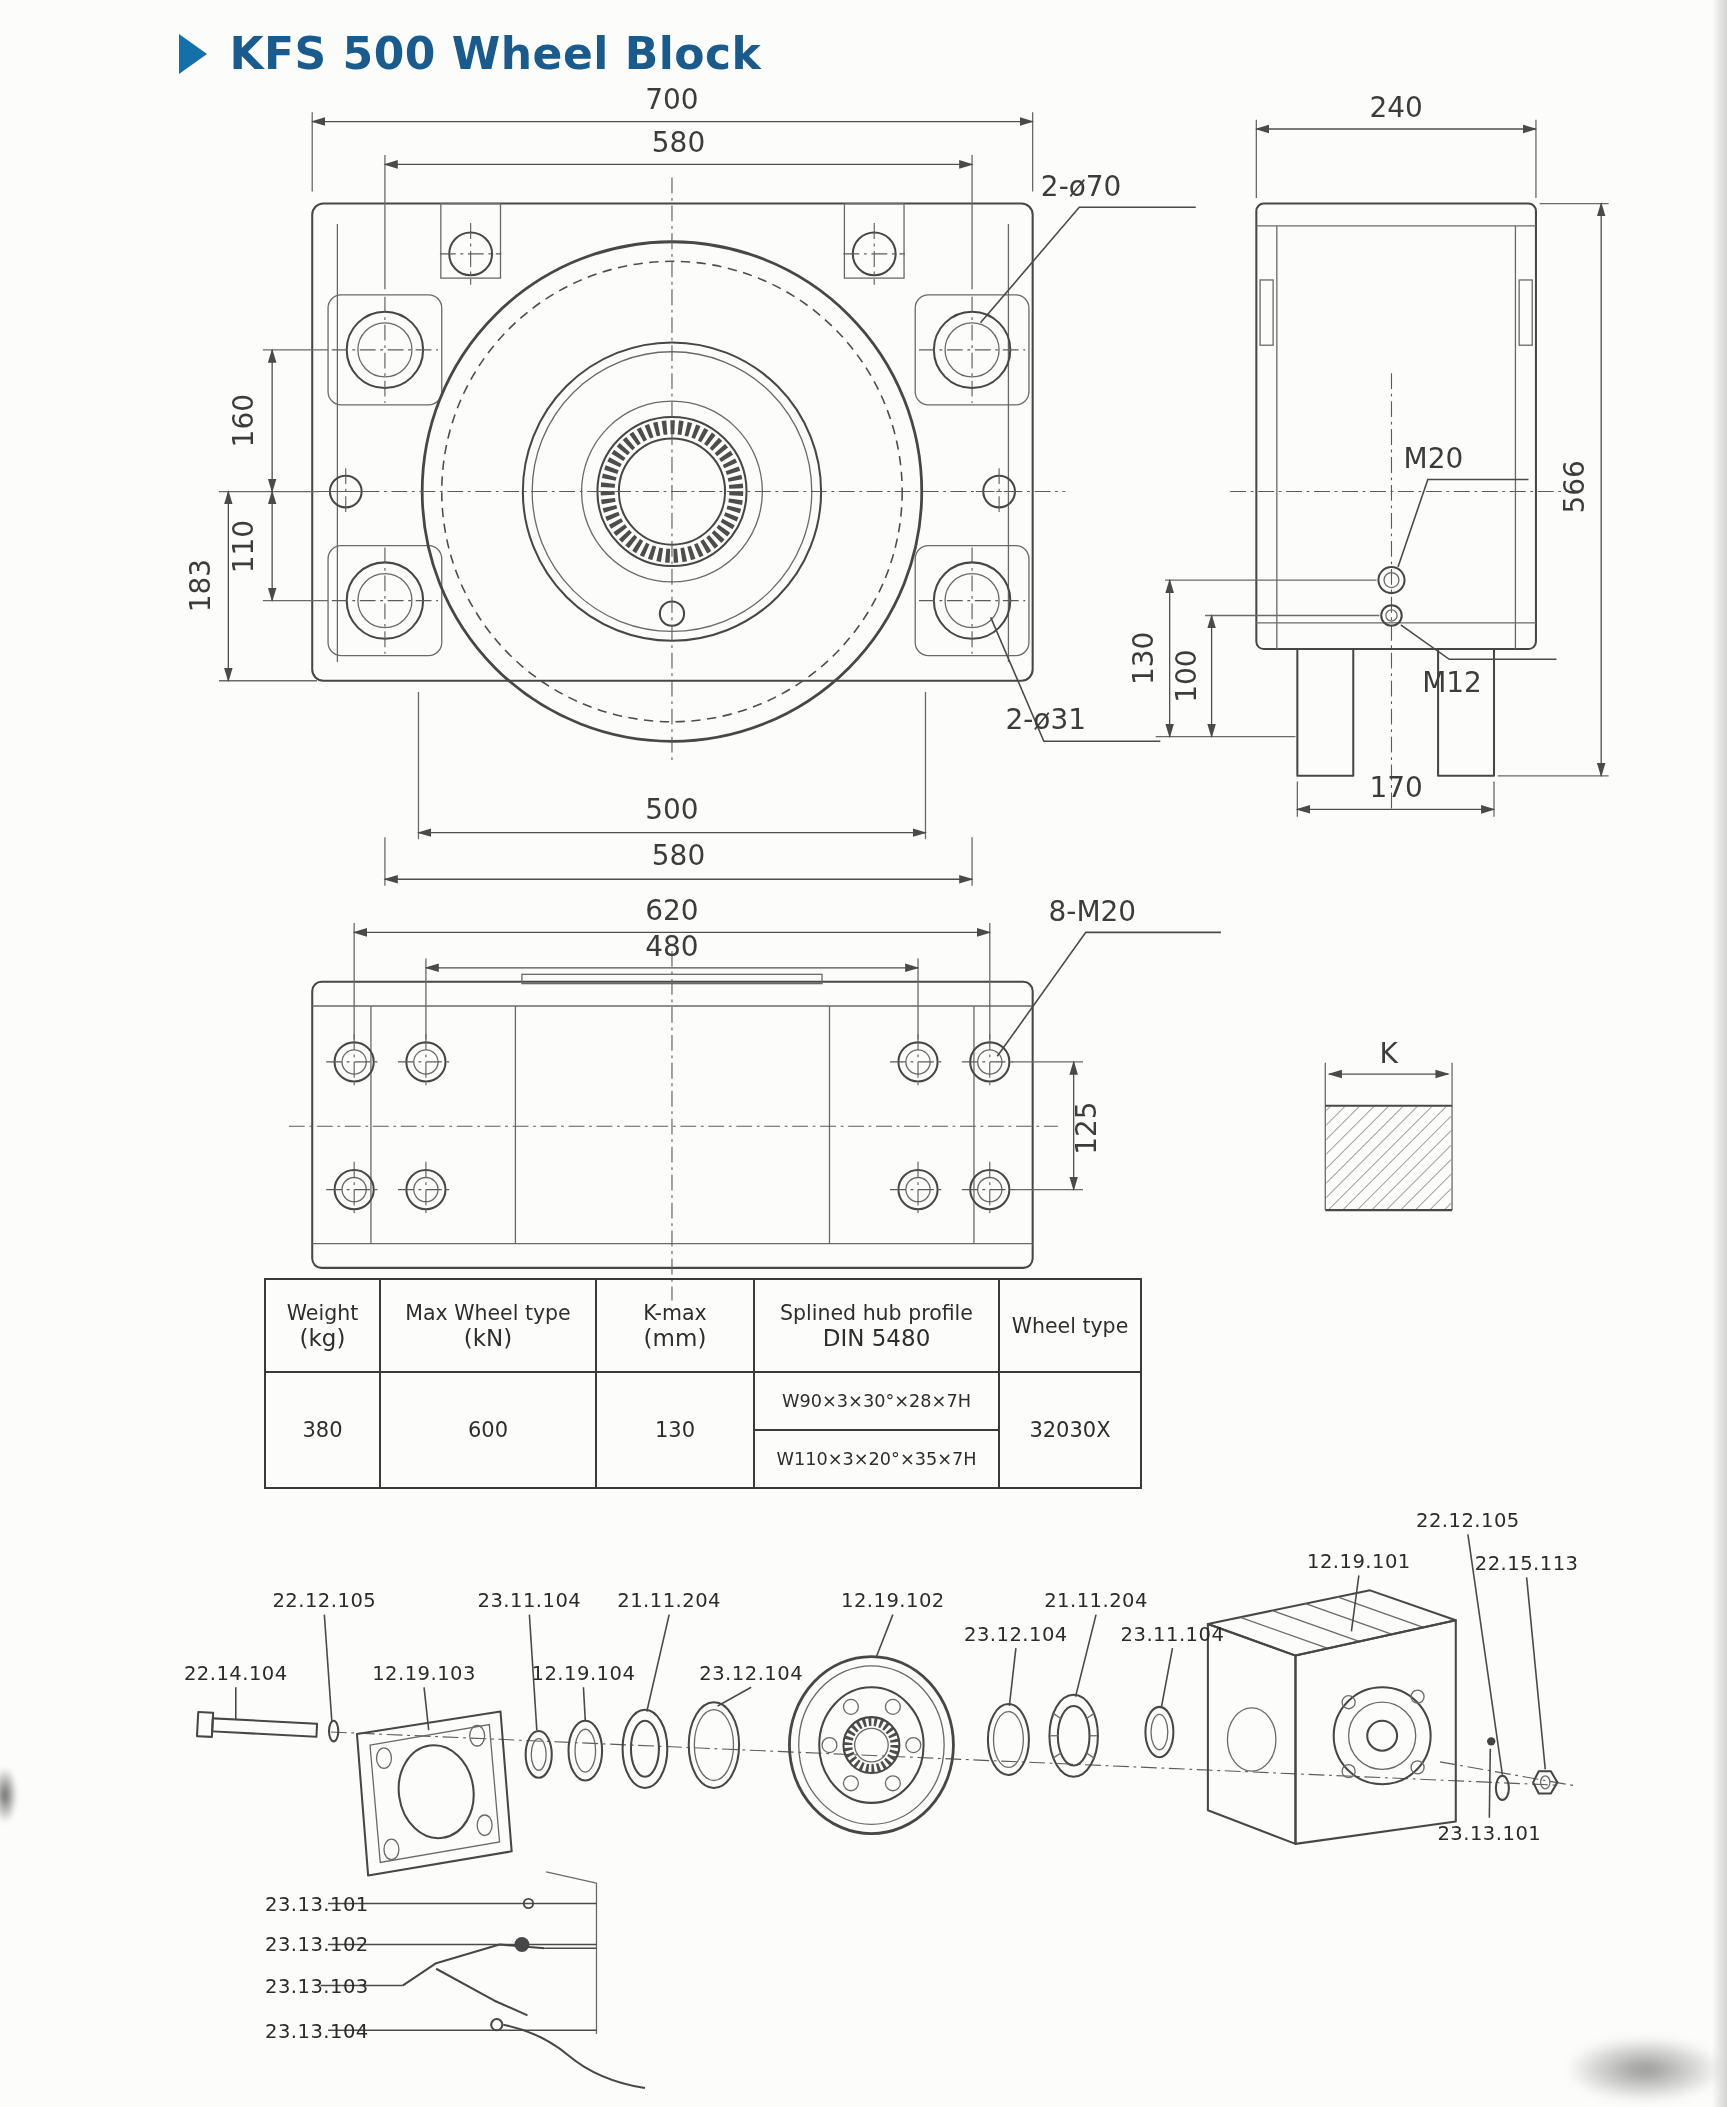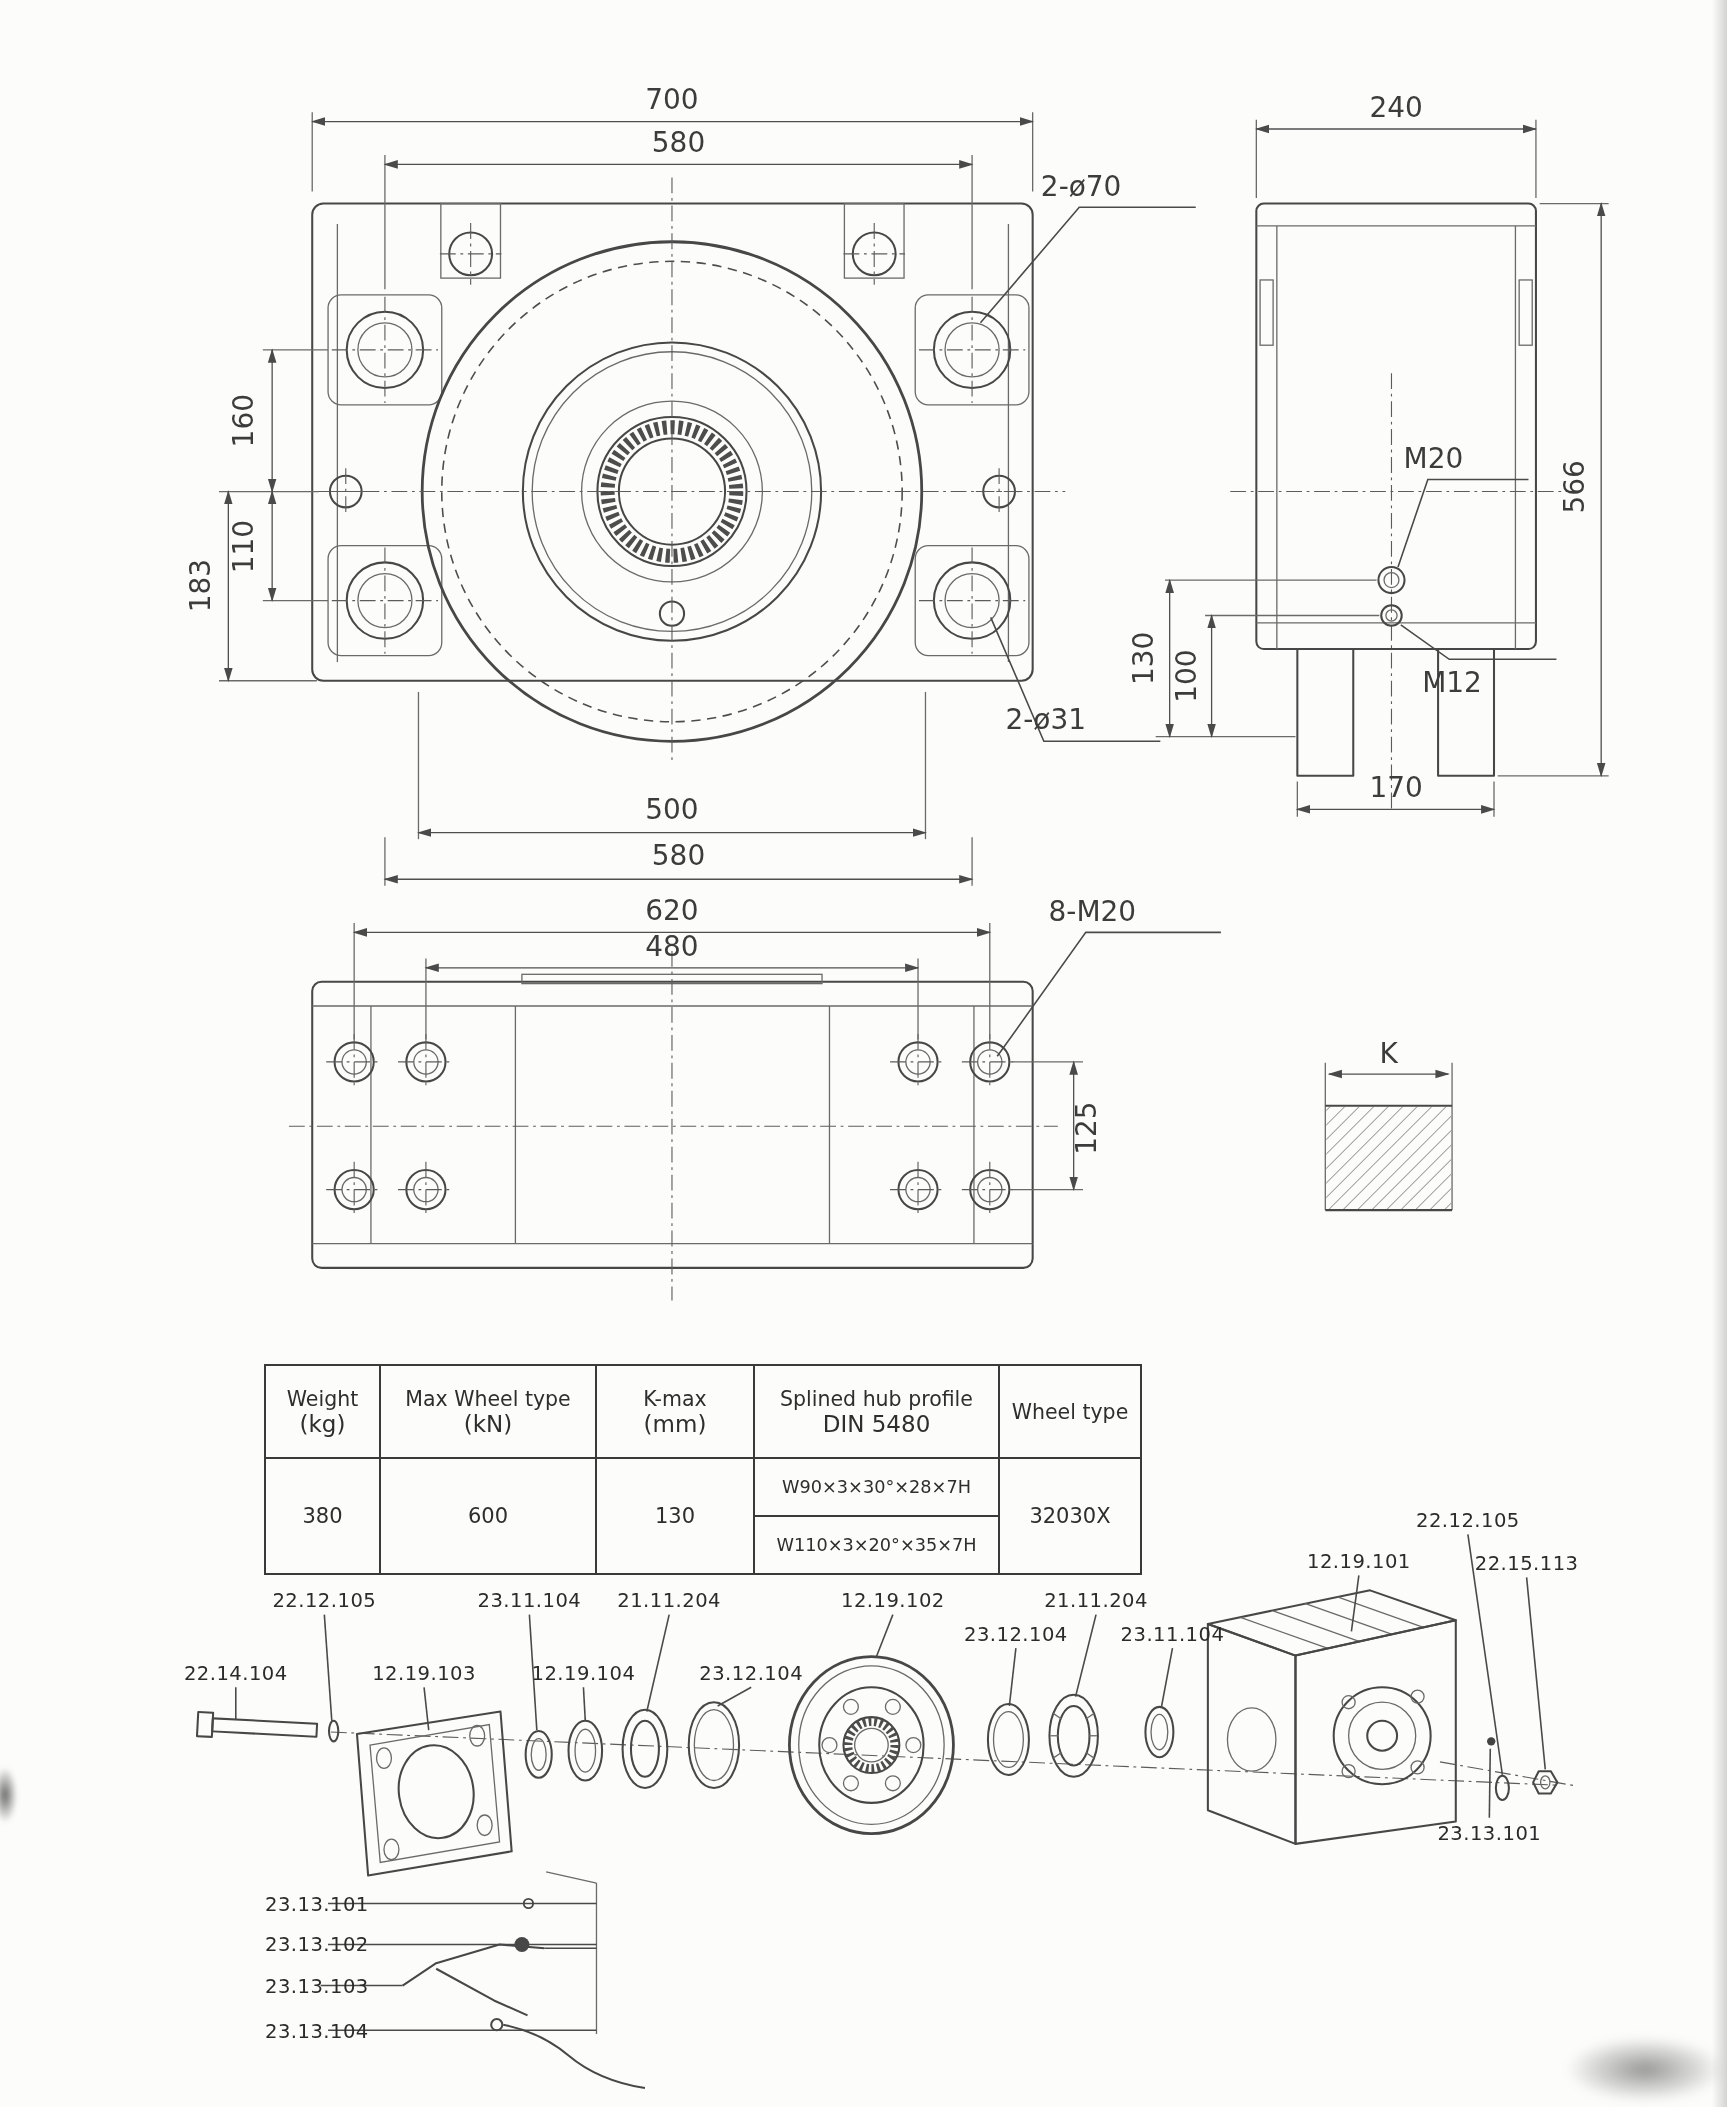--- a/index.html
+++ b/index.html
@@ -22,33 +22,37 @@
   .ol3{stroke:#474747;stroke-width:3;fill:none;}
   .thin{stroke:#6a6a6a;stroke-width:1.4;fill:none;}
   .cl{stroke:#5c5c5c;stroke-width:1.2;fill:none;stroke-dasharray:17 5 3 5;}
   .dash{stroke:#4d4d4d;stroke-width:1.7;fill:none;stroke-dasharray:10 7;}
   .dim{stroke:#4f4f4f;stroke-width:1.4;fill:none;}
   .ldr{stroke:#4a4a4a;stroke-width:1.7;fill:none;}
   .teeth{stroke:#4d4d4d;fill:none;}
   .dimtxt{font-size:30px;fill:#3c3c3c;text-anchor:middle;}
   .plbl{font-size:21px;fill:#2b2b2b;text-anchor:middle;letter-spacing:.5px;}
 
-  table.spec{position:absolute;left:264px;top:1364px;border-collapse:collapse;background:transparent;}
+  table.spec{position:absolute;left:264px;top:1278px;border-collapse:collapse;background:transparent;}
   table.spec td{border:2.3px solid #3a3a3a;text-align:center;vertical-align:middle;
         font-size:19.6px;color:#2e2e2e;padding:1.9px 9.3px;}
   table.spec .h1{font-size:20.5px;}
   table.spec .h2{font-size:23px;}
   table.spec .val{font-size:21px;}
   table.spec .sp{font-size:17.7px;margin-left:34px;}
 </style>
 </head>
 <body>
 
 <div class="page">
 
+  <div class="title">
+    <div class="arrow"></div>
+    <div class="txt">KFS 500 Wheel Block</div>
+  </div>
 
   <svg style="position:absolute;left:0;top:0;" width="1727" height="2108" viewBox="0 0 1853 2261">
     <defs>
       <marker id="ar" viewBox="0 0 10 8" refX="9" refY="4" markerWidth="11" markerHeight="9" orient="auto-start-reverse">
         <path d="M0,1 L10,4 L0,7 z" fill="#4a4a4a"></path>
       </marker>
       <pattern id="hatch" width="11" height="11" patternUnits="userSpaceOnUse" patternTransform="rotate(45)">
         <line x1="0" y1="0" x2="0" y2="11" stroke="#6e6e6e" stroke-width="1.4"></line>
       </pattern>
     </defs>

